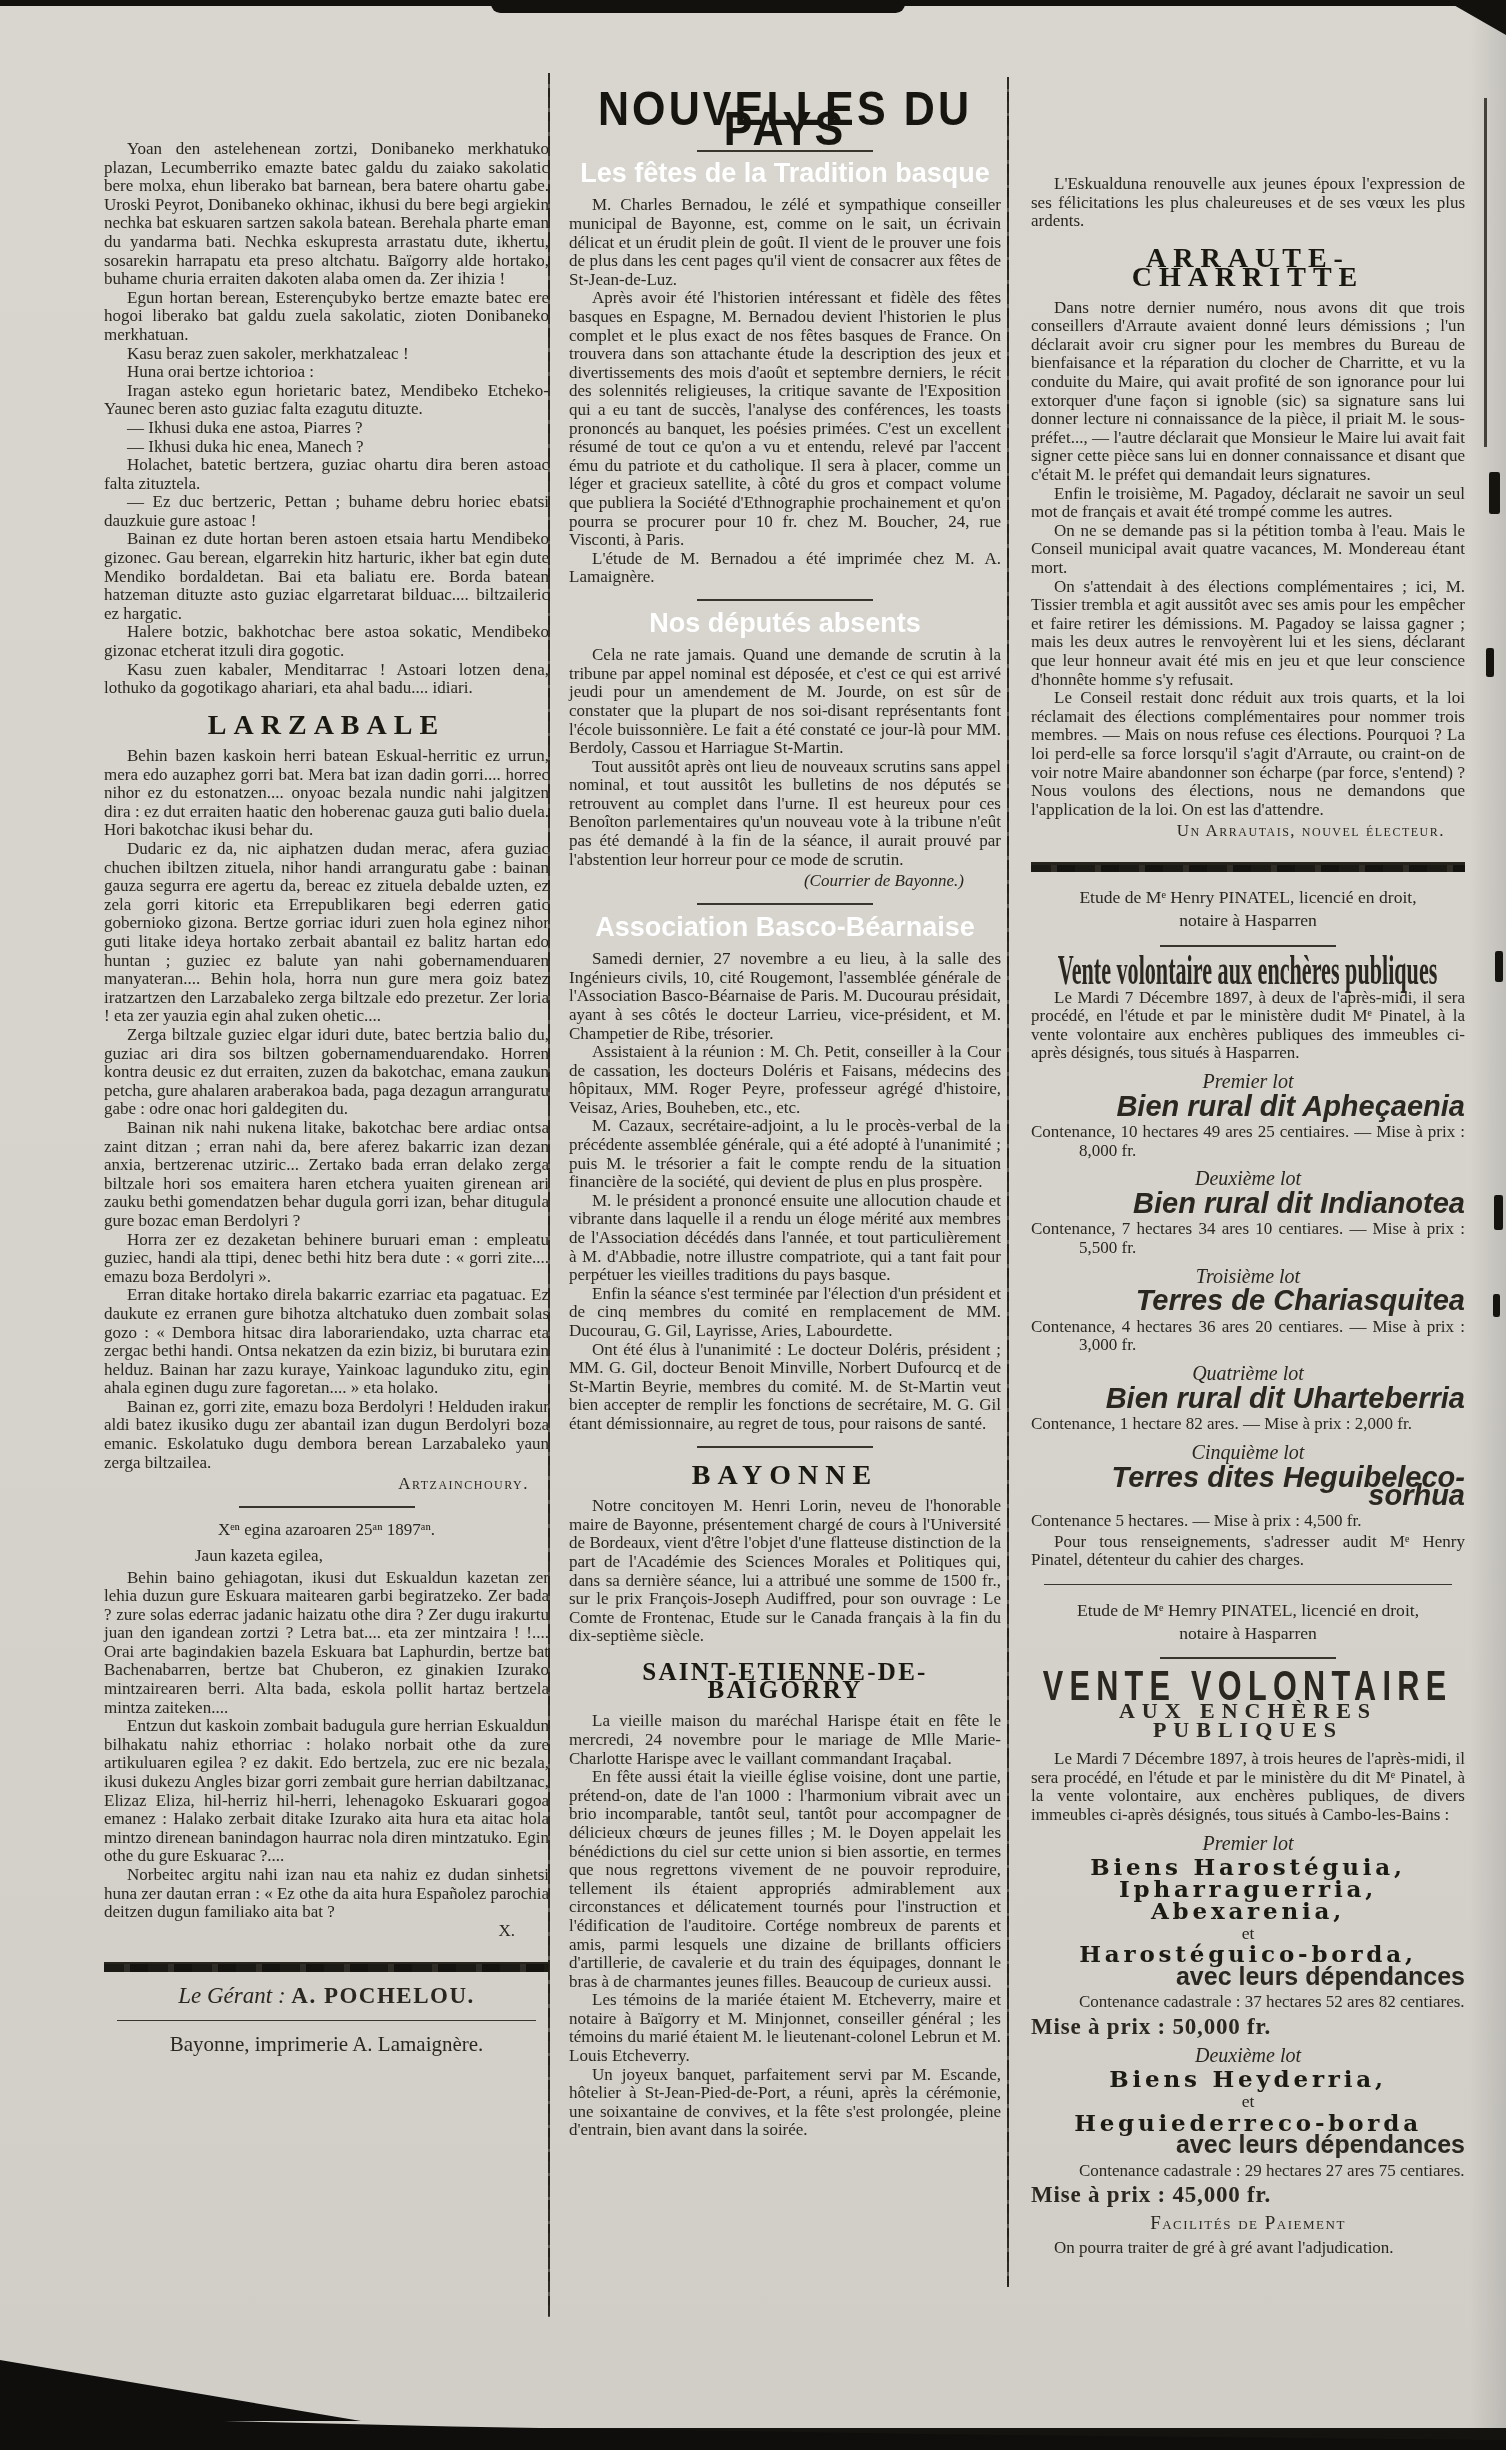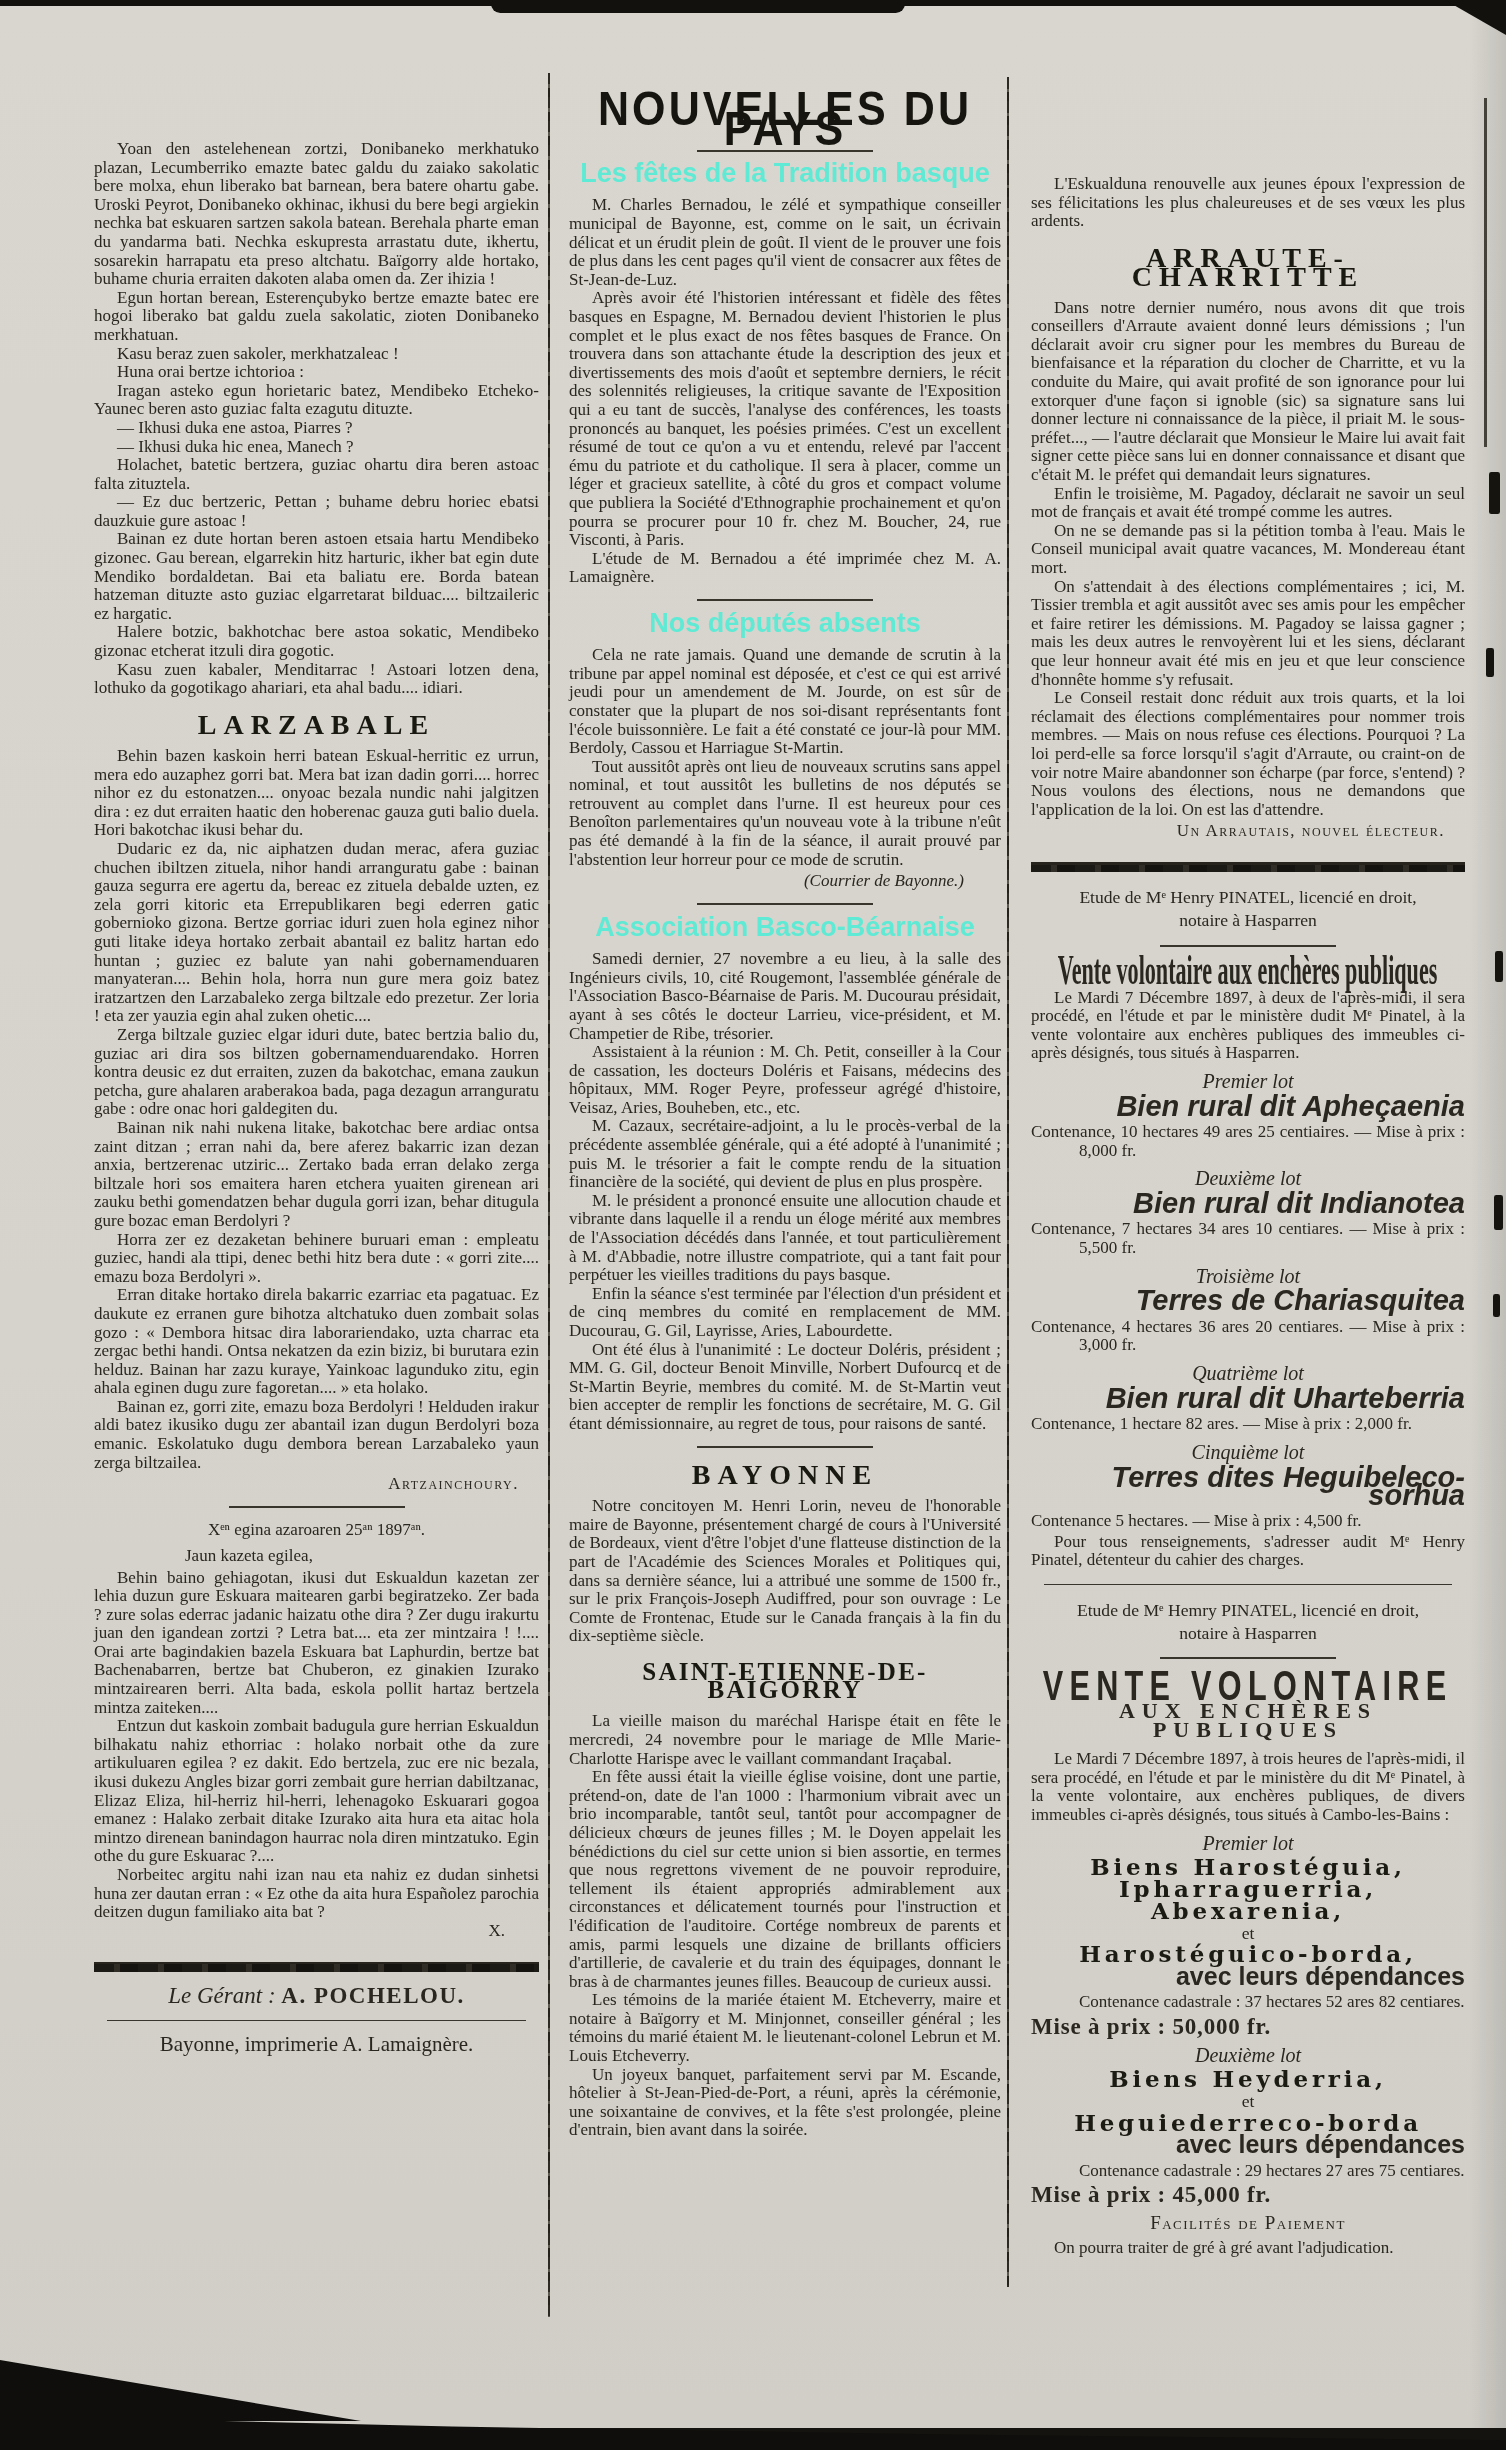--- a/index.html
+++ b/index.html
@@ -22,21 +22,21 @@
   }
   .blk{margin:0;}
   .p{text-indent:23px;}
   .h-title{
     font-family:"Liberation Sans",sans-serif;font-weight:700;font-size:43px;
     letter-spacing:3.1px;text-align:center;text-indent:0;color:#16150f;
     margin:3.1px 0 9.2px;transform:scaleY(1.1);
   }
   .h-sans{
     font-family:"Liberation Sans",sans-serif;font-weight:700;font-size:27px;
-    text-align:center;text-indent:0;color:#5eead4;margin:7.7px 0 14px;
+    text-align:center;text-indent:0;color:#ffffff;margin:7.7px 0 14px;
   }
   .h-serif{
     font-weight:700;font-size:25px;letter-spacing:2.3px;text-align:center;
     text-indent:0;color:#191811;margin:17px 0 12.3px;
   }
   .h-serif-sp{
     font-weight:700;font-size:28px;letter-spacing:7px;text-align:center;
     text-indent:0;color:#191811;margin:18.4px 0 12.3px;
   }
   .rule{width:176px;height:0;border-top:2.3px solid #37352c;margin:12.3px auto;}
@@ -105,21 +105,21 @@
 <div class="gutter-line"></div>
 <div class="smudge" style="left:1489px;top:472px;width:10.7px;height:42px;"></div>
 <div class="smudge" style="left:1486px;top:648px;width:7.7px;height:29px;"></div>
 <div class="smudge" style="left:1495px;top:951px;width:8.4px;height:31px;"></div>
 <div class="smudge" style="left:1494px;top:1195px;width:9.2px;height:35px;"></div>
 <div class="smudge" style="left:1493px;top:1294px;width:7px;height:23px;"></div>
 
 <div class="vline" style="left:548px;top:73px;height:2244px;"></div>
 <div class="vline" style="left:1007px;top:77px;height:2210px;"></div>
 
-<div class="col" id="col-0" style="left:94px;top:140px;width:445px;">
+<div class="col" id="col-0" style="left:104px;top:140px;width:445px;">
     <div class="blk p">Yoan den astelehenean zortzi, Donibaneko merkhatuko plazan, Lecumberriko emazte batec galdu du zaiako sakolatic bere molxa, ehun liberako bat barnean, bera batere ohartu gabe. Uroski Peyrot, Donibaneko okhinac, ikhusi du bere begi argiekin nechka bat eskuaren sartzen sakola batean. Berehala pharte eman du yandarma bati. Nechka eskupresta arrastatu dute, ikhertu, sosarekin harrapatu eta preso altchatu. Baïgorry alde hortako, buhame churia erraiten dakoten alaba omen da. Zer ihizia !</div>
     <div class="blk p">Egun hortan berean, Esterençubyko bertze emazte batec ere hogoi liberako bat galdu zuela sakolatic, zioten Donibaneko merkhatuan.</div>
     <div class="blk p">Kasu beraz zuen sakoler, merkhatzaleac !</div>
     <div class="blk p">Huna orai bertze ichtorioa :</div>
     <div class="blk p">Iragan asteko egun horietaric batez, Mendibeko Etcheko-Yaunec beren asto guziac falta ezagutu dituzte.</div>
     <div class="blk p">— Ikhusi duka ene astoa, Piarres ?</div>
     <div class="blk p">— Ikhusi duka hic enea, Manech ?</div>
     <div class="blk p">Holachet, batetic bertzera, guziac ohartu dira beren astoac falta zituztela.</div>
     <div class="blk p">— Ez duc bertzeric, Pettan ; buhame debru horiec ebatsi dauzkuie gure astoac !</div>
     <div class="blk p">Bainan ez dute hortan beren astoen etsaia hartu Mendibeko gizonec. Gau berean, elgarrekin hitz harturic, ikher bat egin dute Mendiko bordaldetan. Bai eta baliatu ere. Borda batean hatzeman dituzte asto guziac elgarretarat bilduac.... biltzaileric ez hargatic.</div>

